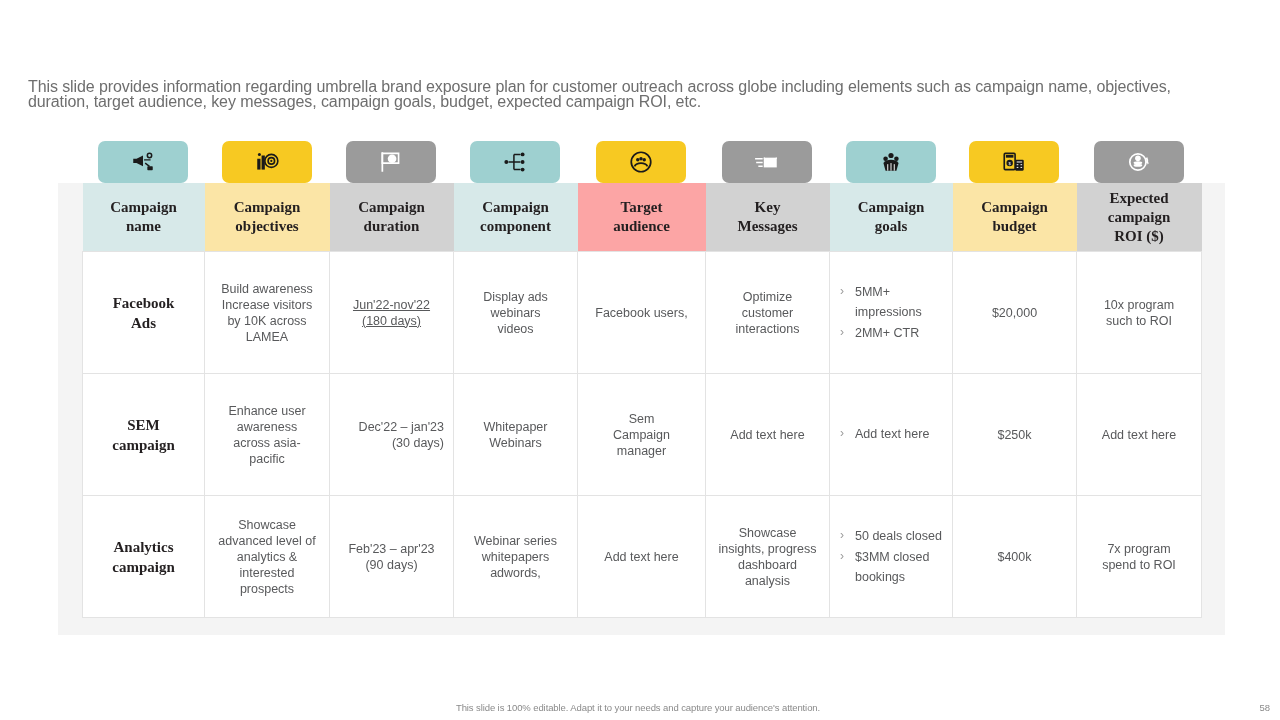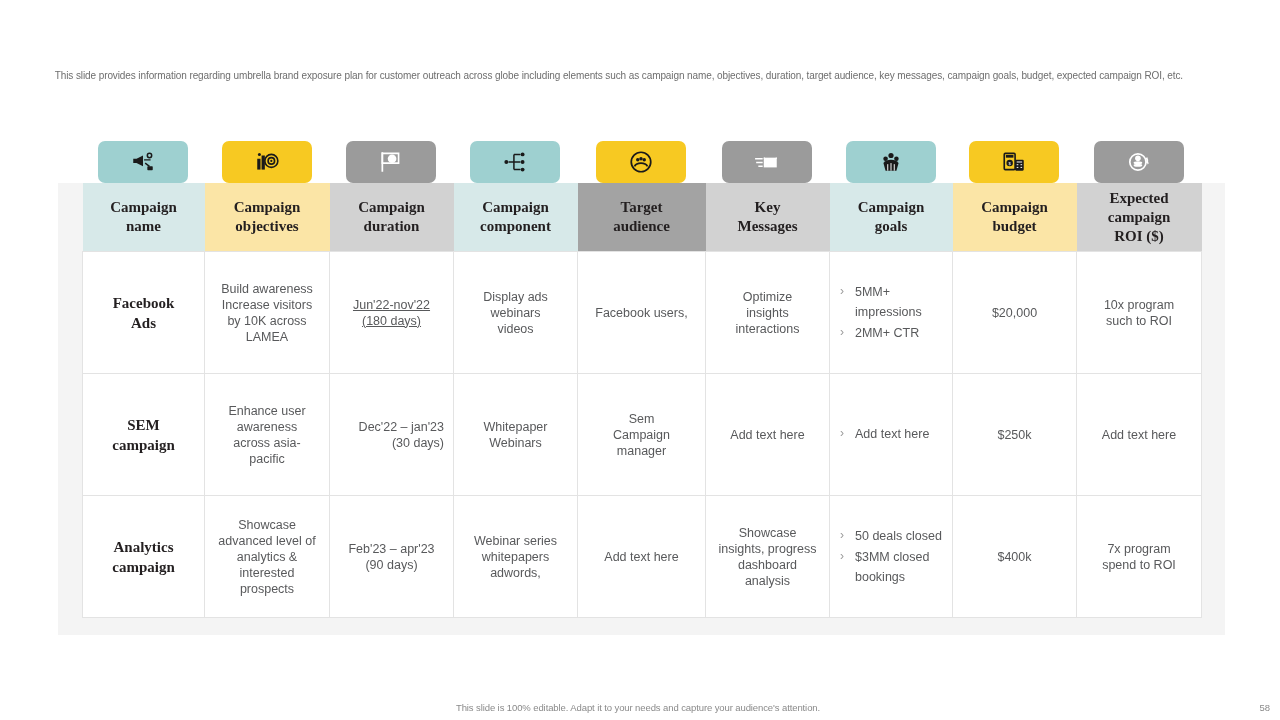--- a/index.html
+++ b/index.html
@@ -17,26 +17,25 @@
     position:absolute;left:28px;top:24px;width:1220px;
     font-family:"Liberation Serif",serif;
     font-weight:700;
     font-size:34px;
     line-height:44px;
     letter-spacing:-0.2px;
     color:#231f20;
     white-space:nowrap;
   }
   .subtitle{
-    position:absolute;left:28px;top:68px;width:1155px;
-    font-size:10px;
+    position:absolute;left:28px;top:79px;width:1155px;
+    font-size:16px;
     line-height:15px;
     color:#6e6e6e;
     letter-spacing:-0.1px;
-    text-align:right;
   }
 
   
   .tiles{
     position:absolute;left:82px;top:141px;
     width:1143px;height:44px;
     display:flex;
   }
   .tile-slot{
     flex:0 0 auto;
@@ -262,21 +261,21 @@
 objectives</span>
             </th>
             <th style="background: rgb(210, 210, 210); width: 124px;">
               <span class="hl" style="white-space: pre-line;">Campaign
 duration</span>
             </th>
             <th style="background: rgb(215, 233, 233); width: 124px;">
               <span class="hl" style="white-space: pre-line;">Campaign
 component</span>
             </th>
-            <th style="background: #a3a3a3; width: 128px;">
+            <th style="background: #fca5a5; width: 128px;">
               <span class="hl" style="white-space: pre-line;">Target
 audience</span>
             </th>
             <th style="background: rgb(210, 210, 210); width: 124px;">
               <span class="hl" style="white-space: pre-line;">Key
 Messages</span>
             </th>
             <th style="background: rgb(215, 233, 233); width: 123px;">
               <span class="hl" style="white-space: pre-line;">Campaign
 goals</span>
@@ -311,21 +310,21 @@
             <td>
               <span class="cellpad" style="white-space: pre-line;">Display ads
 webinars
 videos</span>
             </td>
             <td>
               <span class="cellpad">Facebook users,</span>
             </td>
             <td>
               <span class="cellpad" style="white-space: pre-line;">Optimize
-insights
+customer
 interactions</span>
             </td>
             <td>
               <ul class="bul">
                 <li>5MM+ impressions</li>
                 <li>2MM+  CTR</li>
               </ul>
             </td>
             <td>
               <span class="cellpad">$20,000</span>

